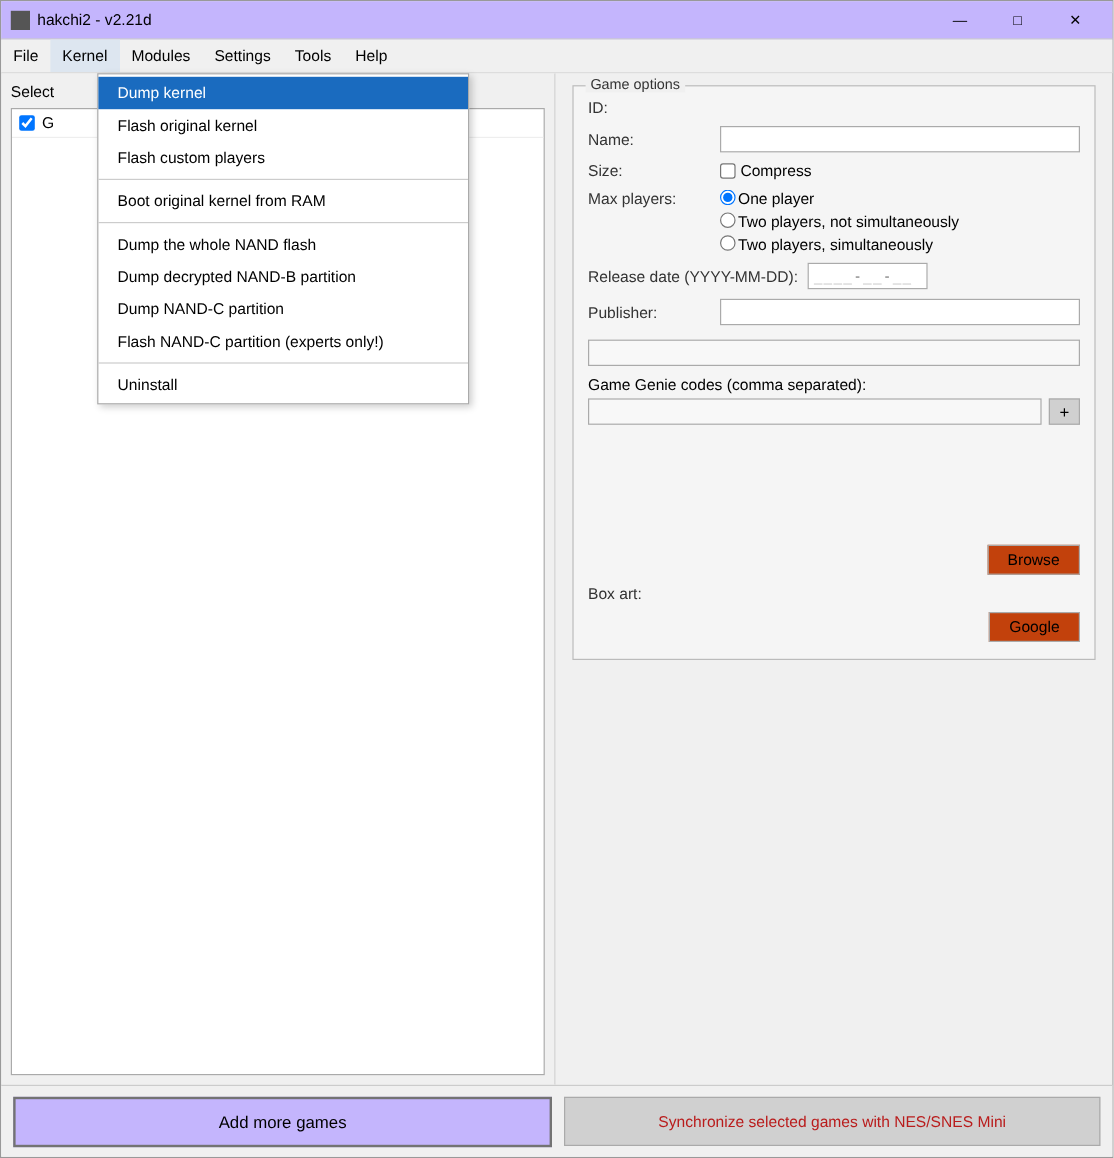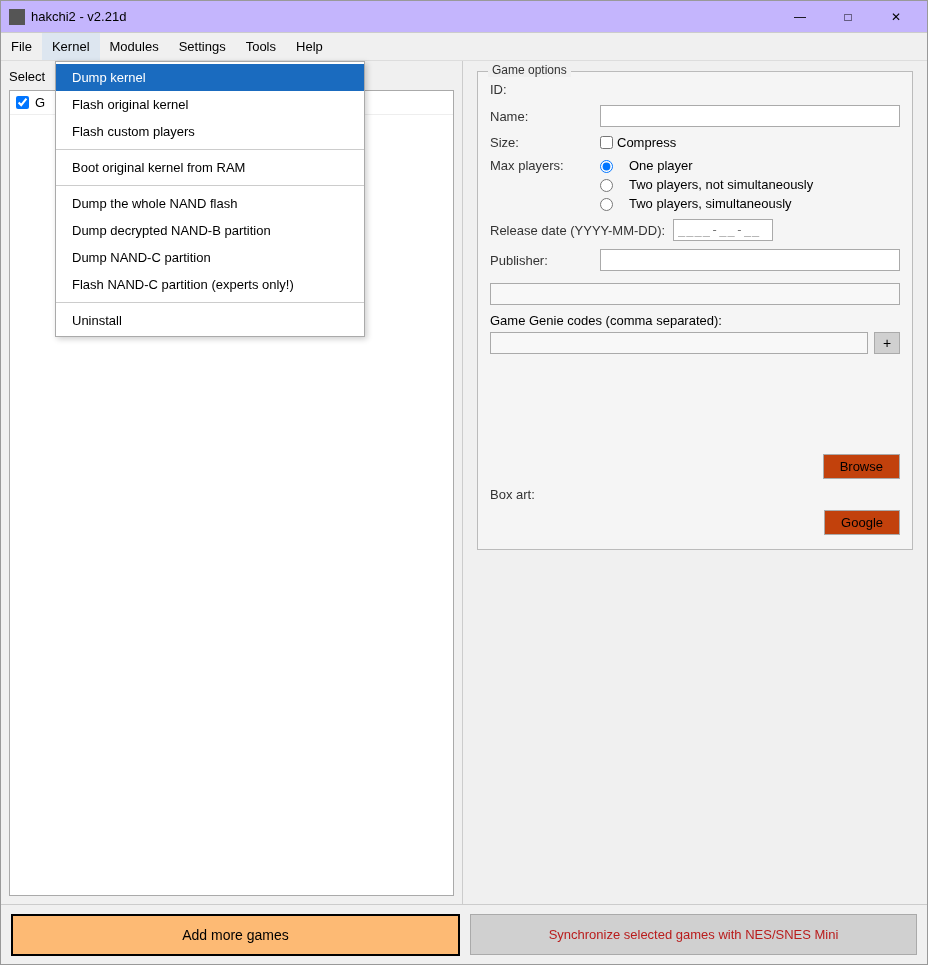--- a/index.html
+++ b/index.html
@@ -80,21 +80,21 @@
       height: 100%;
       display: flex;
       align-items: center;
     }
     .menu-item.active { background: #dde6f0; }
 
     
     .dropdown-menu {
       position: absolute;
       top: 28px;
-      left: 54px;
+      left: 80px;
       background: #fff;
       border: 1px solid #aaa;
       box-shadow: 2px 2px 6px rgba(0,0,0,0.2);
       z-index: 100;
       min-width: 310px;
       padding: 2px 0;
     }
 
     .dropdown-item {
       padding: 6px 16px;
@@ -203,22 +203,22 @@
     .field-input:disabled { background: #f0f0f0; color: #666; }
 
     .radio-group {
       display: flex;
       flex-direction: column;
       gap: 4px;
     }
 
     .radio-row {
       display: flex;
-      align-items: flex-end;
-      gap: 16px;
+      align-items: flex-start;
+      gap: 2px;
     }
 
     .radio-row input[type="radio"] { margin: 0; }
 
     .max-players-row {
       display: flex;
       align-items: flex-start;
       margin-bottom: 8px;
     }
 
@@ -289,22 +289,22 @@
       display: flex;
       align-items: center;
       padding: 0 10px;
       gap: 10px;
       background: #f0f0f0;
     }
 
     .bottom-btn-left {
       flex: 1;
       height: 42px;
-      background: #fdba74;
-      border: 2px solid #000000;
+      background: #c4b5fd;
+      border: 2px solid #737373;
       cursor: pointer;
       font-size: 14px;
       color: #000;
     }
 
     .bottom-btn-right {
       flex: 1;
       height: 41px;
       background: #d0d0d0;
       border: 1px solid #aaa;

